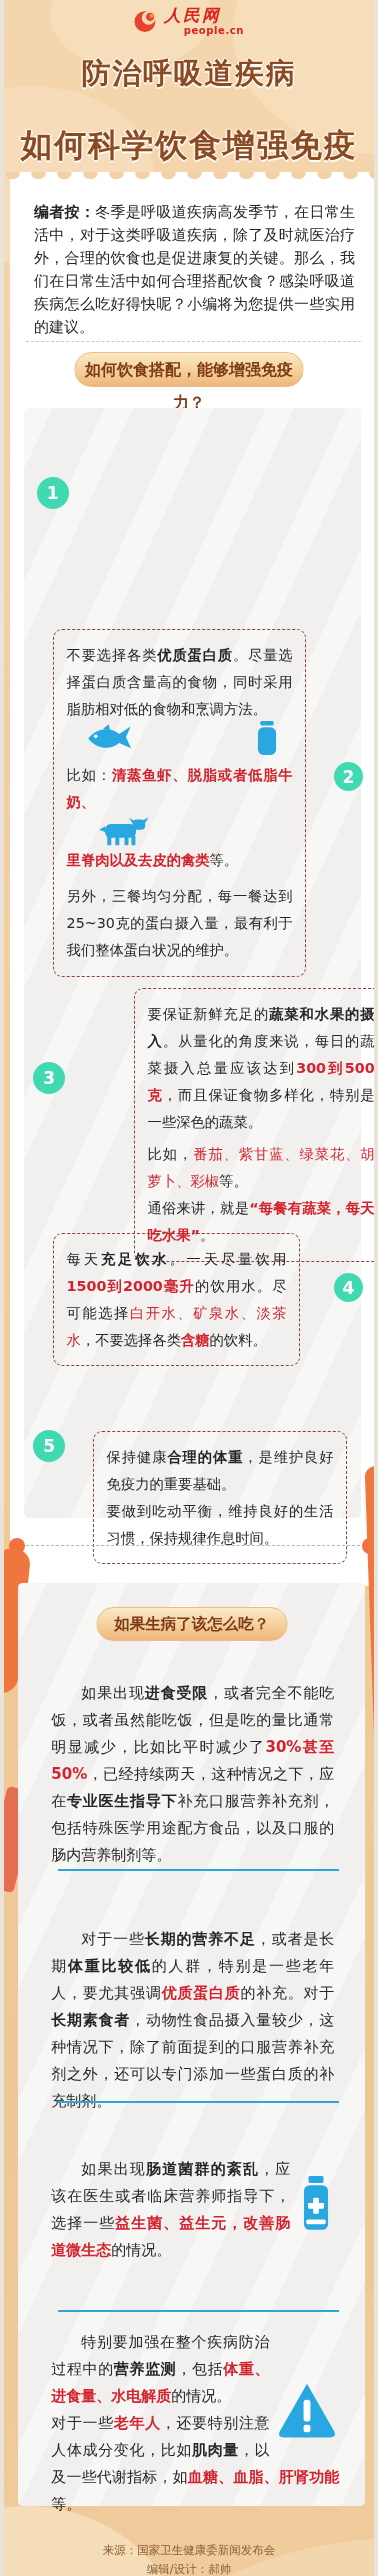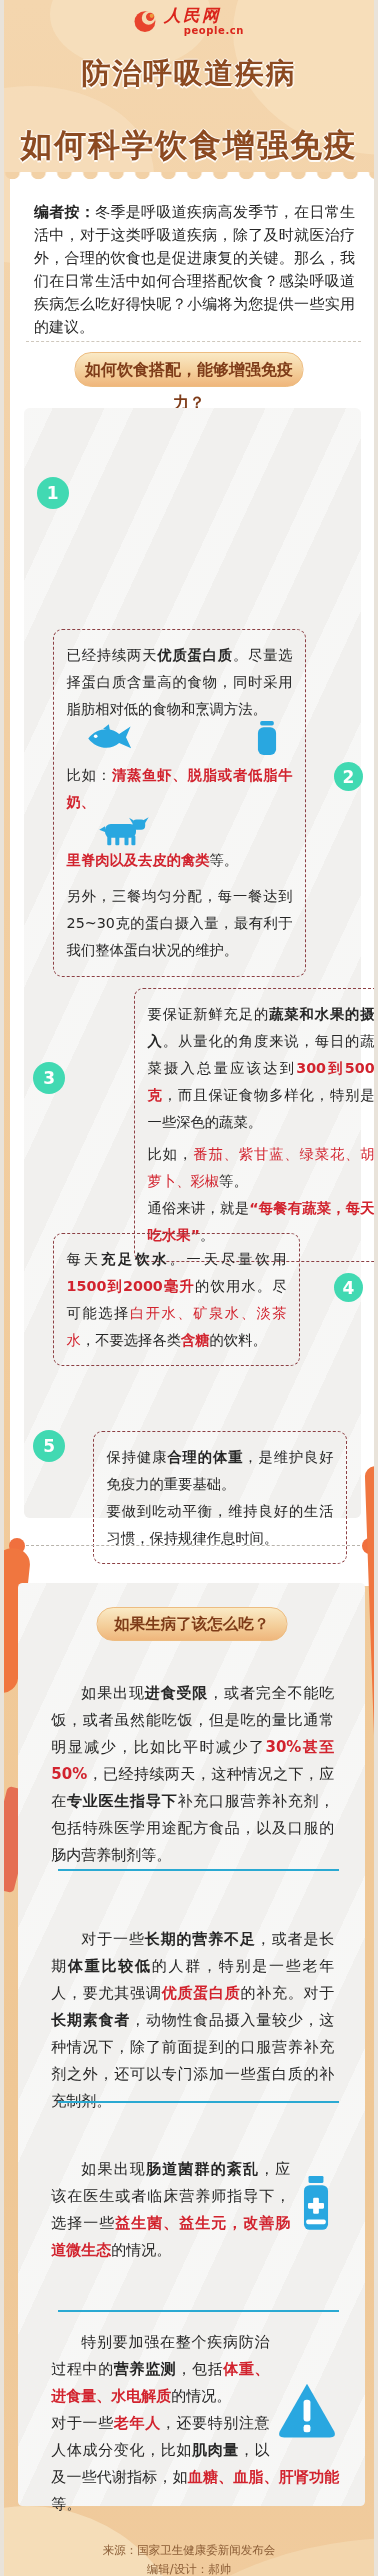--- a/index.html
+++ b/index.html
@@ -132,21 +132,21 @@
 
   <div class="ednote"><span class="seg-b">编者按：</span><span>冬季是呼吸道疾病高发季节，在日常生活中，对于这类呼吸道疾病，除了及时就医治疗外，合理的饮食也是促进康复的关键。那么，我们在日常生活中如何合理搭配饮食？感染呼吸道疾病怎么吃好得快呢？小编将为您提供一些实用的建议。</span></div>
   <div class="dash-div"></div>
 
   <div class="pill pill1">如何饮食搭配，能够增强免疫力？</div>
 
   <div class="card card1">
     <div class="ncirc c1">1</div>
 
     <div class="dbox box2">
-      <p><span>已经持续两天</span><span class="seg-b">优质蛋白质</span><span>。尽量选择蛋白质含量高的食物，同时采用脂肪相对低的食物和烹调方法。</span></p>
+      <p><span>不要选择各类</span><span class="seg-b">优质蛋白质</span><span>。尽量选择蛋白质含量高的食物，同时采用脂肪相对低的食物和烹调方法。</span></p>
       <div class="icon-row">
         <span>
           <svg width="48" height="31" viewBox="0 0 84 54">
             <path d="M4 27 C18 8 44 6 58 19 L78 6 L70 25 L79 44 L58 35 C44 48 18 46 4 27 Z" fill="#29a7e0"></path>
             <circle cx="17" cy="23" r="3.2" fill="#ffffff"></circle>
             <path d="M30 10 L40 2 L42 14 Z" fill="#29a7e0"></path>
           </svg>
         </span>
         <span>
           <svg width="22" height="34" viewBox="0 0 38 60">

